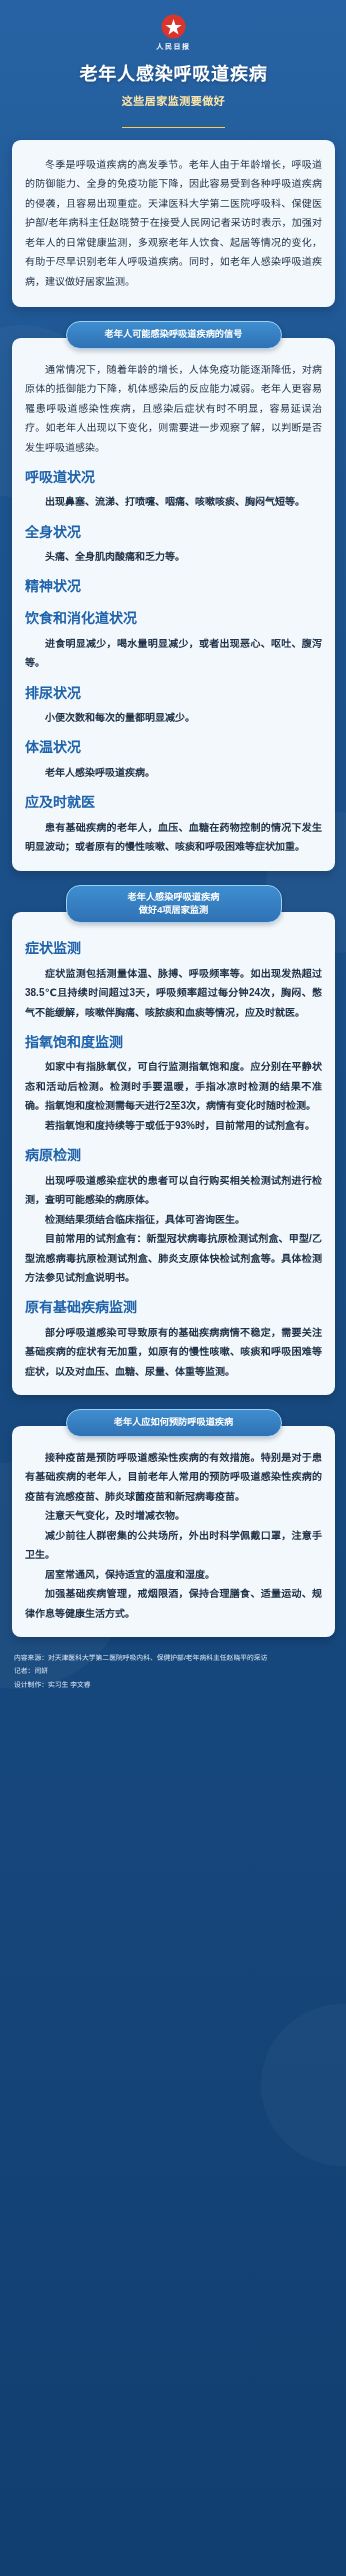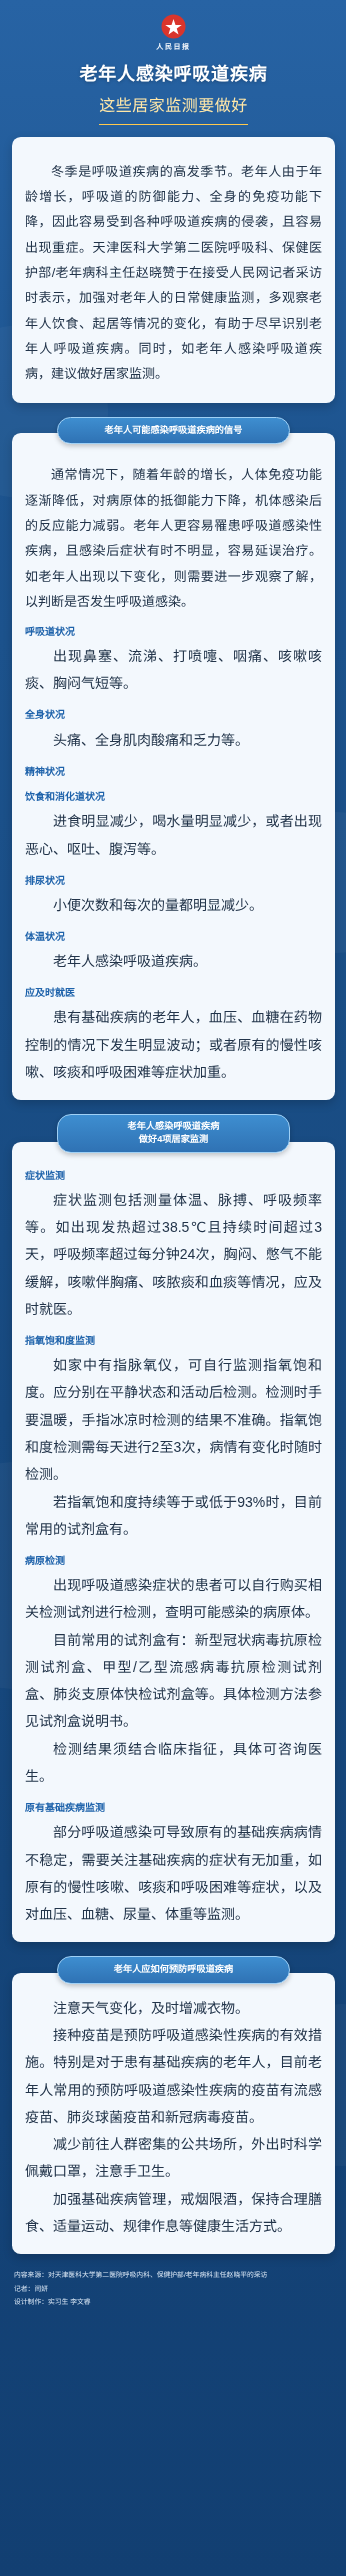--- a/index.html
+++ b/index.html
@@ -65,82 +65,83 @@
     font-size: 18px;
     font-weight: bold;
     letter-spacing: 0.8px;
     line-height: 1.35;
     text-shadow: 0 1.1px 3.2px rgba(0,0,0,0.25);
   }
   .sub-title {
     display: inline-block;
     margin-top: 5.4px;
     color: #ffe7a8;
-    font-size: 16px;
-    font-weight: normal;
+    font-size: 11px;
+    font-weight: bold;
     letter-spacing: 0.5px;
     border-bottom: 1.6px solid #ffc94d;
-    padding-bottom: 8px;
+    padding-bottom: 19px;
   }
 
   
   .card {
     position: relative;
     z-index: 2;
     margin: 0 12px 14px 12px;
     background: #f3f8fd;
     border-radius: 8.7px;
     padding: 14px 13px 14px 13px;
     box-shadow: 0 3.2px 9.7px rgba(0,0,0,0.18);
   }
   .card.intro { padding-top: 15px; }
   .ribbon {
     position: relative;
     z-index: 3;
     margin: 0 auto -10.8px auto;
-    width: 233px;
+    width: 216px;
     background: linear-gradient(180deg, #3e8ed0 0%, #2f72b4 100%);
     border: 1.1px solid #9fd0f5;
     border-radius: 14px;
     color: #ffffff;
     text-align: center;
     font-size: 9.2px;
     font-weight: bold;
     line-height: 1.45;
     padding: 6px 8.7px;
     box-shadow: 0 2.2px 5.4px rgba(0,0,0,0.22);
   }
   .ribbon.tall { padding: 4.9px 8.7px; }
   .card.with-ribbon { padding-top: 21.7px; }
 
   p.para {
     color: #22344a;
-    font-size: 13px;
+    font-size: 10px;
     line-height: 1.95;
     text-align: justify;
     text-indent: 2em;
     margin-bottom: 2.2px;
-    margin-top: 7px;
   }
 
   .sec-title {
     color: #1f63ab;
-    font-size: 10px;
+    font-size: 14px;
     font-weight: bold;
     margin: 9.7px 0 3.2px 0;
     line-height: 1.6;
+    font-family: Liberation Serif, serif;
   }
   .sec-title:first-child { margin-top: 4px; }
 
   .bullet {
     color: #22344a;
-    font-size: 14px;
+    font-size: 10px;
     line-height: 1.95;
     text-align: justify;
     text-indent: 2em;
+    font-weight: bold;
   }
 
   .footer {
     position: relative;
     z-index: 2;
     margin: 7.6px 14px 0 14px;
     color: #dbe8f6;
     font-size: 6.8px;
     line-height: 1.95;
     text-align: left;
@@ -208,32 +209,33 @@
   <div class="card with-ribbon">
     <div class="sec-title">症状监测</div>
     <p class="bullet">症状监测包括测量体温、脉搏、呼吸频率等。如出现发热超过38.5℃且持续时间超过3天，呼吸频率超过每分钟24次，胸闷、憋气不能缓解，咳嗽伴胸痛、咳脓痰和血痰等情况，应及时就医。</p>
 
     <div class="sec-title">指氧饱和度监测</div>
     <p class="bullet">如家中有指脉氧仪，可自行监测指氧饱和度。应分别在平静状态和活动后检测。检测时手要温暖，手指冰凉时检测的结果不准确。指氧饱和度检测需每天进行2至3次，病情有变化时随时检测。</p>
     <p class="bullet">若指氧饱和度持续等于或低于93%时，目前常用的试剂盒有。</p>
 
     <div class="sec-title">病原检测</div>
     <p class="bullet">出现呼吸道感染症状的患者可以自行购买相关检测试剂进行检测，查明可能感染的病原体。</p>
+    <p class="bullet">检测结果须结合临床指征，具体可咨询医生。</p>
     <p class="bullet">目前常用的试剂盒有：新型冠状病毒抗原检测试剂盒、甲型/乙型流感病毒抗原检测试剂盒、肺炎支原体快检试剂盒等。具体检测方法参见试剂盒说明书。</p>
-    <p class="bullet">检测结果须结合临床指征，具体可咨询医生。</p>
 
     <div class="sec-title">原有基础疾病监测</div>
     <p class="bullet">部分呼吸道感染可导致原有的基础疾病病情不稳定，需要关注基础疾病的症状有无加重，如原有的慢性咳嗽、咳痰和呼吸困难等症状，以及对血压、血糖、尿量、体重等监测。</p>
   </div>
 
   <div class="ribbon">老年人应如何预防呼吸道疾病</div>
   <div class="card with-ribbon">
+    <p class="bullet">接种疫苗是预防呼吸道感染性疾病的有效措施。特别是对于患有基础疾病的老年人，目前老年人常用的预防呼吸道感染性疾病的疫苗有流感疫苗、肺炎球菌疫苗和新冠病毒疫苗。</p>
     <p class="bullet">注意天气变化，及时增减衣物。</p>
-    <p class="bullet">接种疫苗是预防呼吸道感染性疾病的有效措施。特别是对于患有基础疾病的老年人，目前老年人常用的预防呼吸道感染性疾病的疫苗有流感疫苗、肺炎球菌疫苗和新冠病毒疫苗。</p>
     <p class="bullet">减少前往人群密集的公共场所，外出时科学佩戴口罩，注意手卫生。</p>
+    <p class="bullet">居室常通风，保持适宜的温度和湿度。</p>
     <p class="bullet">加强基础疾病管理，戒烟限酒，保持合理膳食、适量运动、规律作息等健康生活方式。</p>
   </div>
 
   <div class="footer">
     <span class="line">内容来源：对天津医科大学第二医院呼吸内科、保健护部/老年病科主任赵晓平的采访</span>
     <span class="line">记者：闫妍</span>
     <span class="line">设计制作：实习生 李文睿</span>
   </div>
 
 </div>

